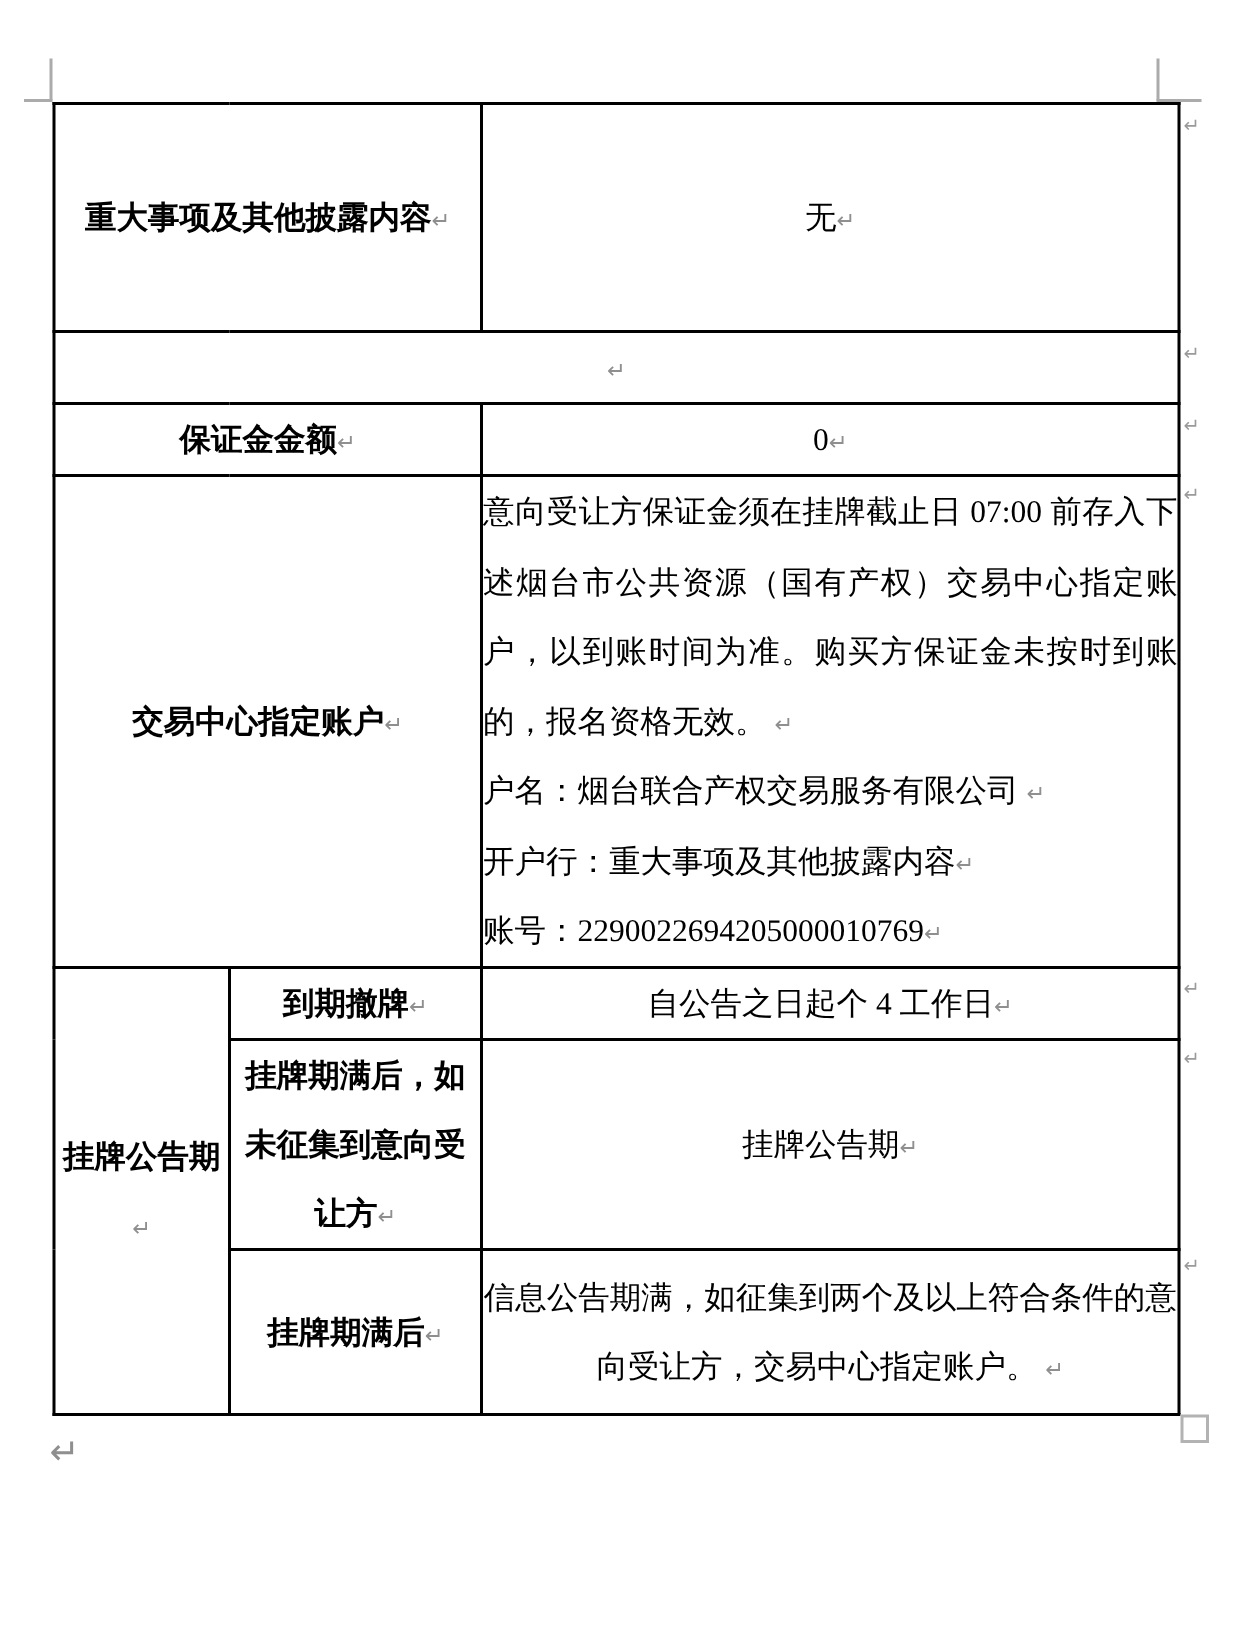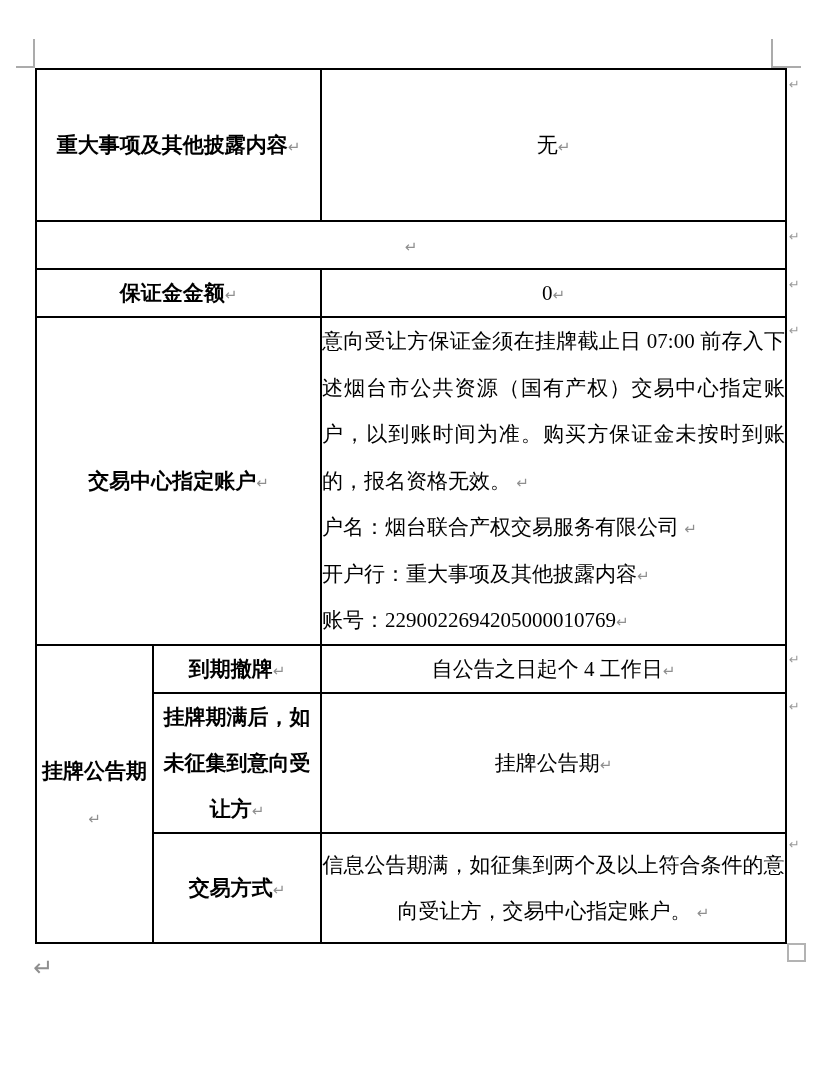--- a/index.html
+++ b/index.html
@@ -157,21 +157,21 @@
         <td class="label-cell">
           <span>挂牌期满后，如未征集到意向受让方</span><span class="pm">↵</span>
         </td>
         <td class="value-cell">
           <span>挂牌公告期</span><span class="pm">↵</span>
         </td>
       </tr>
 
       <tr class="r7">
         <td class="label-cell">
-          <span>交易方式</span><span class="pm">↵</span>
+          <span>挂牌期满后</span><span class="pm">↵</span>
         </td>
         <td class="value-cell">
           <span>信息公告期满，如征集到两个及以上符合条件的意向受让方，交易中心指定账户。</span> <span class="pm">↵</span>
         </td>
       </tr>
     </tbody>
   </table>
 
   <span class="row-end-mark" style="top:78px">↵</span>
   <span class="row-end-mark" style="top:230px">↵</span>

